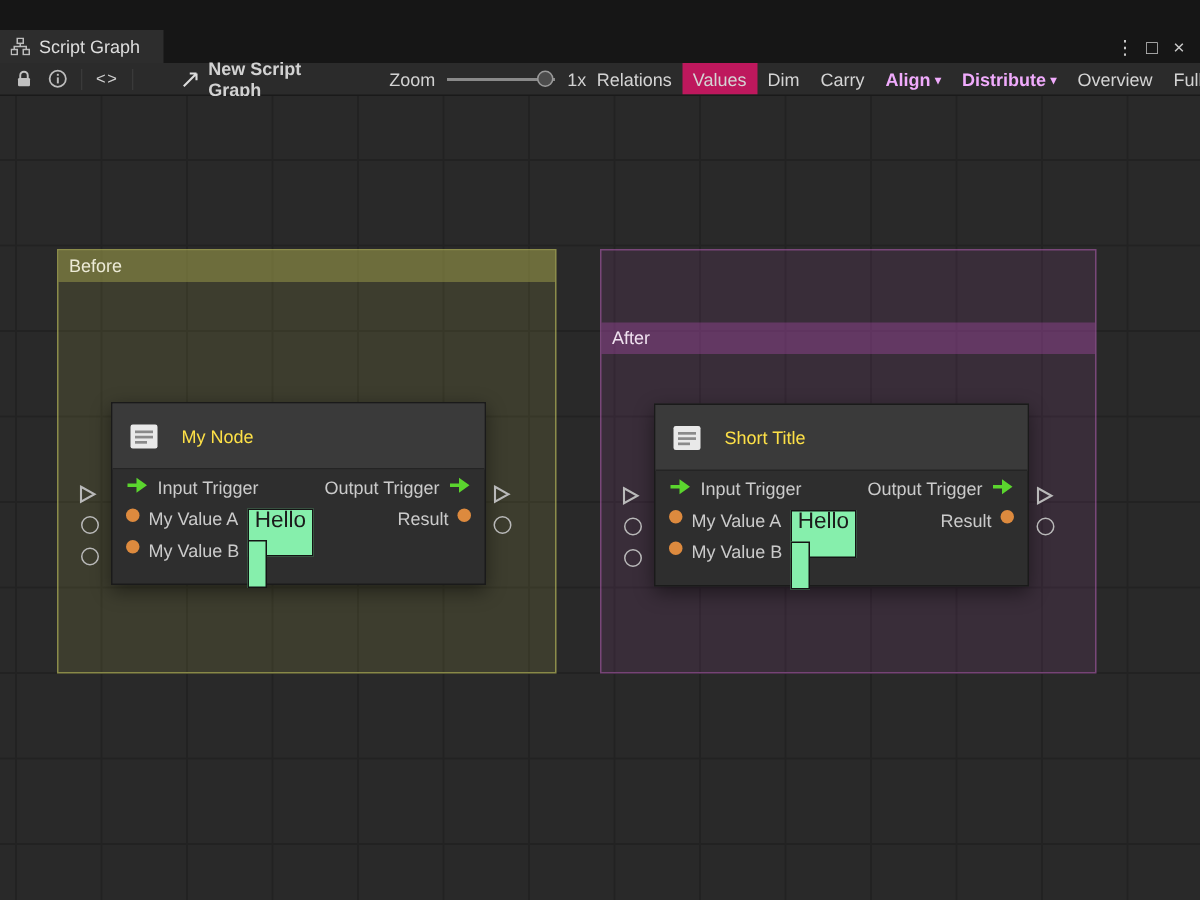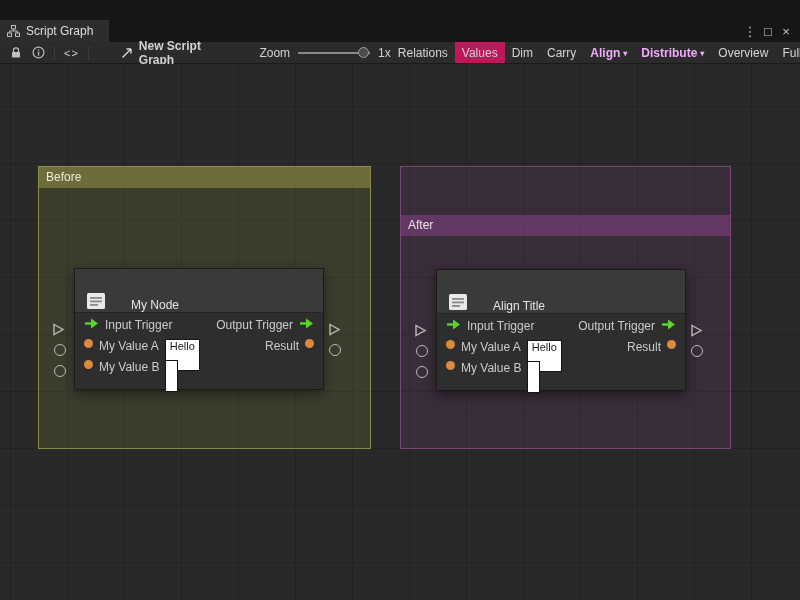--- a/index.html
+++ b/index.html
@@ -45,28 +45,28 @@
     border-color:rgba(204,206,98,0.55); background:rgba(168,168,72,0.16); }
   .group-before .ghead { background:rgba(168,168,78,0.45); color:#ecead6; }
   .group-after { left:400px; top:102px; width:331px; height:283px;
     border-color:rgba(199,104,199,0.45); background:rgba(158,72,158,0.14); }
   .group-after .ghead { background:rgba(158,72,158,0.42); color:#efe1ef;margin-top:48px; }
 
   
   .node { position:absolute; width:250px; background:#2e2e2e; border:1px solid #1a1a1a;
     box-shadow:0 4px 12px rgba(0,0,0,0.45); }
   .node-header { height:44px; background:#3a3a3a; border-bottom:1px solid #242424;
-    display:flex; align-items:flex-end; gap:24px; padding:0 10px; color:#e5e5e5; font-size:12px; }
+    display:flex; align-items:center; gap:14px; padding:0 10px; color:#fde047; font-size:12px; }
   .node-body { padding:5px 0 8px; }
   .prow { height:21px; display:flex; gap:6px; padding:0 9px;
     font-size:12px; color:#cbcbcb; }
   .spacer { flex:1; }
   .flow-arrow { color:var(--flow-port,#5bd52e); display:flex; }
   .vdot { width:9px; height:9px; border-radius:50%; background:var(--value-port,#dd8a3e); flex:none; }
-  .field { background:#ffffff; border:1px solid #141414; color:#1b1b1b; font-size:11px;
+  .field { background:#86efac; border:1px solid #141414; color:#1b1b1b; font-size:15px;
     height:32px; line-height:13px; padding:0 4px; min-width:12px; display:inline-block; }
   .field-small { width:13px; padding:0; }
 
   
   .xtri { position:absolute; color:#b9b9b9; display:flex; }
   .xcirc { position:absolute; width:12px; height:12px; border:1.5px solid #b9b9b9;
     border-radius:50%; background:transparent; }
 
   svg { display:block; }
 </style>
@@ -215,21 +215,21 @@
   <div class="node" style="left:436px; top:205px;">
     <div class="node-header">
       <span>
         <svg width="22" height="22" viewBox="0 0 22 22">
           <rect x="2" y="3" width="18" height="16" rx="1.5" fill="#e9e9e9"></rect>
           <rect x="5" y="7" width="12" height="1.8" fill="#8a8a8a"></rect>
           <rect x="5" y="10.5" width="12" height="1.8" fill="#8a8a8a"></rect>
           <rect x="5" y="14" width="8" height="1.8" fill="#8a8a8a"></rect>
         </svg>
       </span>
-      <span>Align Title</span>
+      <span>Short Title</span>
     </div>
     <div class="node-body">
       <div class="prow">
         <span class="flow-arrow">
           <svg width="15" height="11" viewBox="0 0 15 11">
               <path d="M1 5.5 H8" stroke="currentColor" stroke-width="2.4"></path>
               <polygon points="7,0.5 14,5.5 7,10.5" fill="currentColor"></polygon>
             </svg>
         </span>
         <span>Input Trigger</span>

